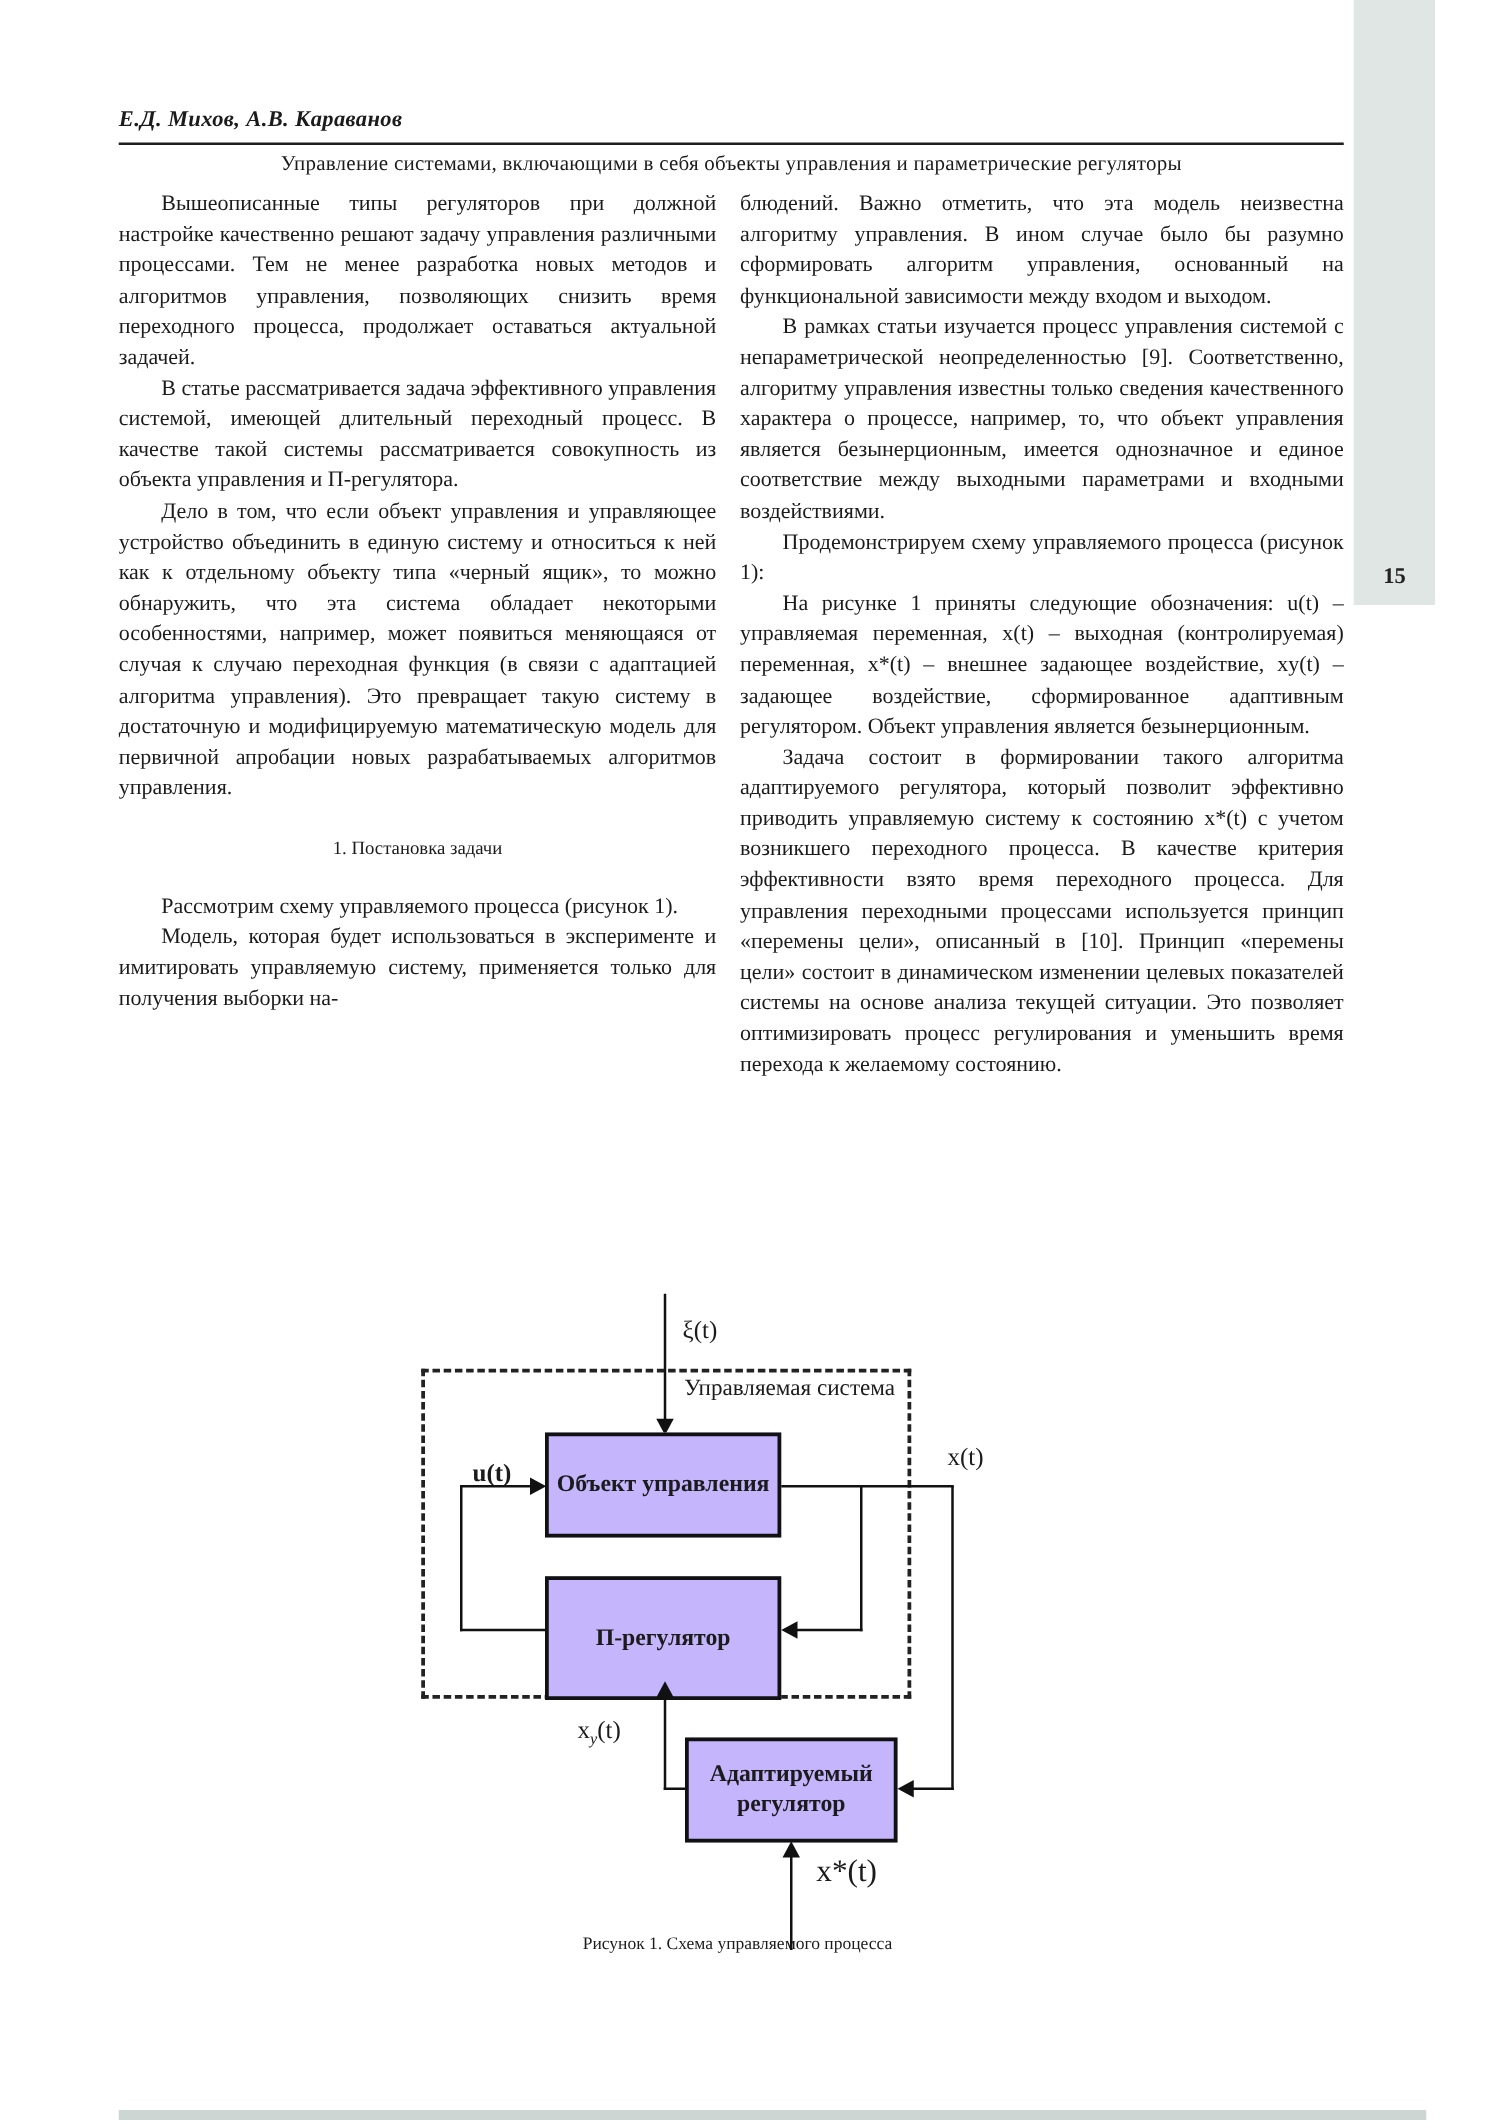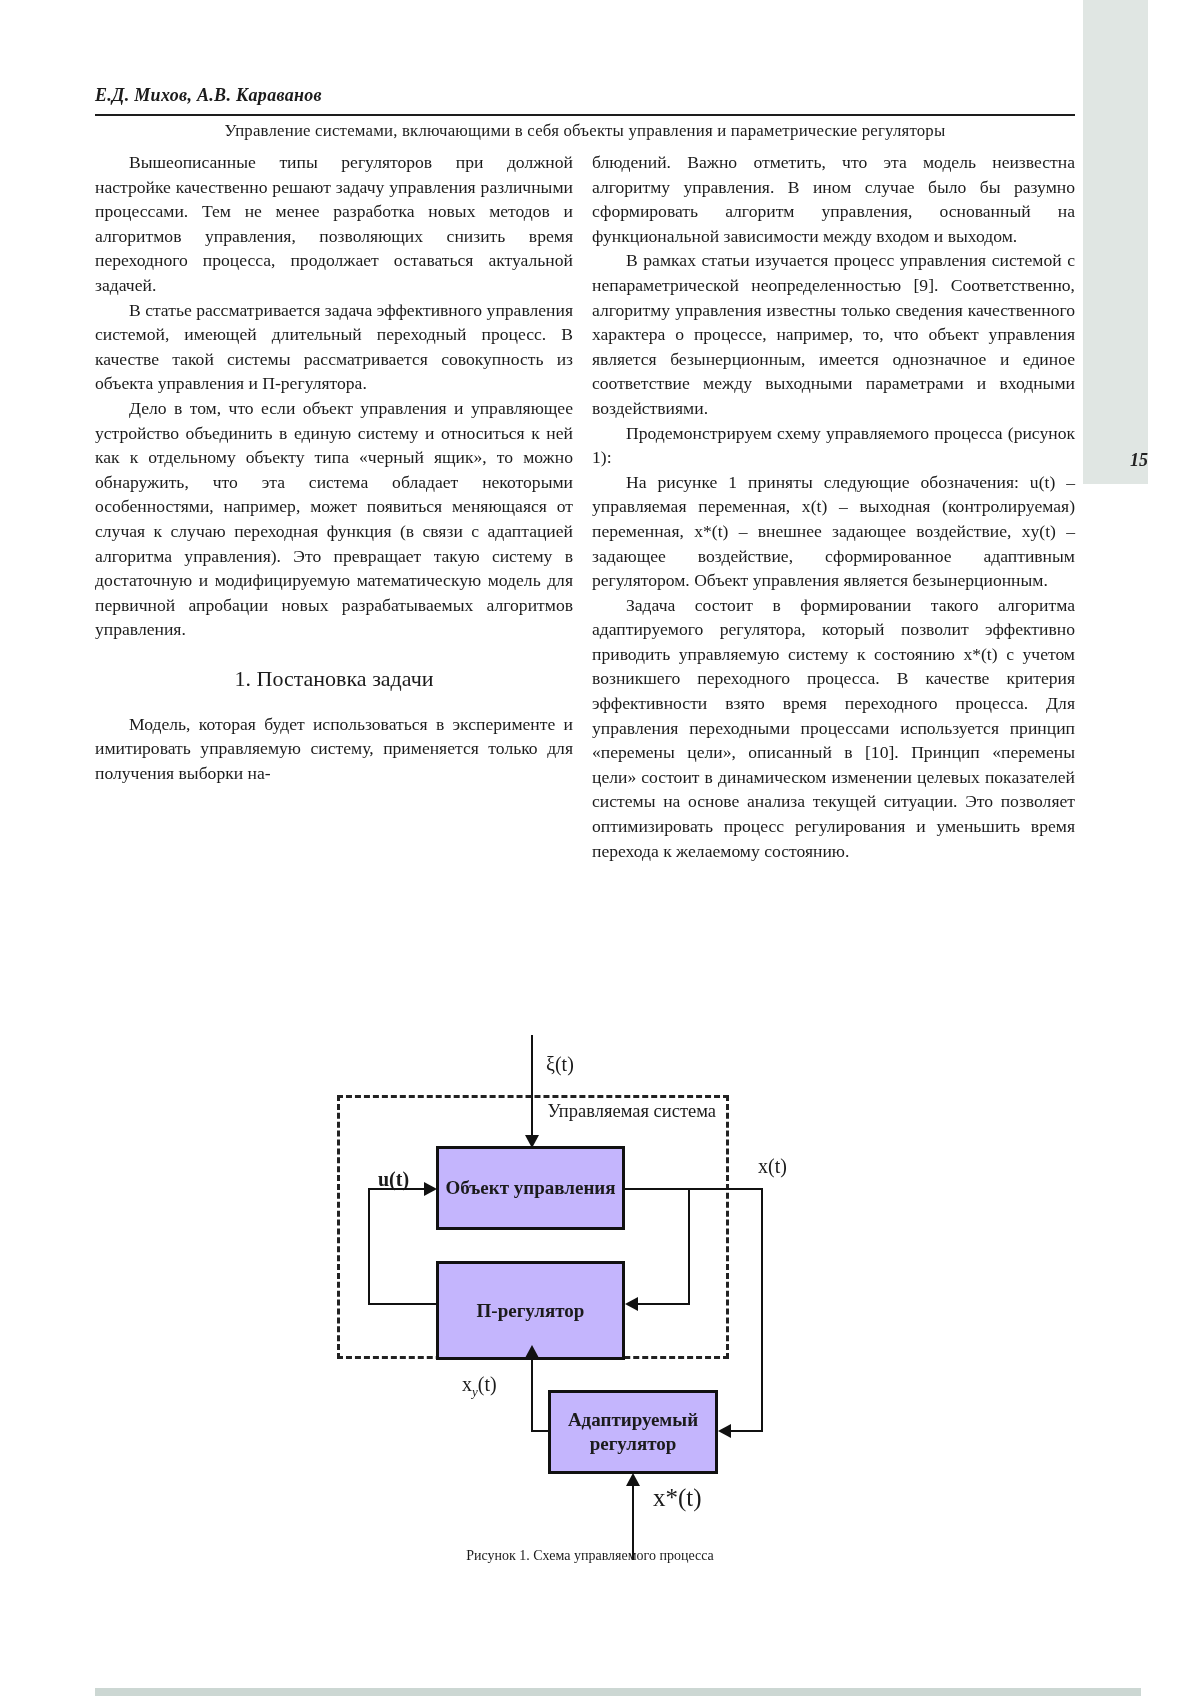--- a/index.html
+++ b/index.html
@@ -4,35 +4,35 @@
 <style>
   html,body{margin:0;padding:0;}
   body{
     width:1200px;height:1697px;position:relative;overflow:hidden;
     background:#ffffff;color:#1b1b1b;
     font-family:"Liberation Serif","DejaVu Serif",serif;
   }
   
   .accent-bar{position:absolute;left:1083px;top:0;width:65px;height:484px;background:#e0e6e3;}
   .bottom-bar{position:absolute;left:95px;top:1688px;width:1046px;height:8px;background:#ccd7d3;}
-  .page-number{position:absolute;left:1083px;top:450px;width:65px;text-align:right;
-    font-weight:bold;font-size:18px;color:#222;font-style:italic;}
+  .page-number{position:absolute;left:1083px;top:450px;width:65px;text-align:center;
+    font-weight:bold;font-size:18px;color:#222;}
   
   .authors{position:absolute;left:95px;top:85px;width:980px;
     font-style:italic;font-weight:bold;font-size:18px;letter-spacing:.3px;}
   .head-rule{position:absolute;left:95px;top:114px;width:980px;height:2px;background:#1d1d1d;}
   .running-title{position:absolute;left:95px;top:121px;width:980px;text-align:center;
     font-size:16.8px;letter-spacing:.2px;}
   
   .col{position:absolute;top:150px;font-size:17.6px;line-height:24.6px;text-align:justify;}
   .col-left{left:95px;width:478px;}
   .col-right{left:592px;width:483px;}
   .col p{margin:0;text-indent:34px;}
   .col p.no-indent{text-indent:0;}
-  .section-heading{font-size:22px;line-height:26px;text-align:center;text-indent:0 !important;
+  .section-heading{font-size:15px;line-height:26px;text-align:center;text-indent:0 !important;
     margin:24px 0 20px 0 !important;}
   
   .fig-label{position:absolute;font-size:20px;white-space:nowrap;}
   .fig-label sub{font-size:13px;font-style:italic;}
   .bold{font-weight:bold;}
   .dashed-box{position:absolute;left:337px;top:1095px;width:392px;height:264px;
     border:3px dashed #222;box-sizing:border-box;}
   .system-label{position:absolute;left:420px;top:1101px;width:296px;text-align:right;
     font-size:18.5px;}
   .block{position:absolute;border:3px solid #111;box-sizing:border-box;background:#c4b5fd;
@@ -58,20 +58,21 @@
 
 <div class="authors">Е.Д. Михов, А.В. Караванов</div>
 <div class="head-rule"></div>
 <div class="running-title">Управление системами, включающими в себя объекты управления и параметрические регуляторы</div>
 
 <div class="col col-left">
   <p>Вышеописанные типы регуляторов при должной настройке качественно решают задачу управления различными процессами. Тем не менее разработка новых методов и алгоритмов управления, позволяющих снизить время переходного процесса, продолжает оставаться актуальной задачей.</p>
   <p>В статье рассматривается задача эффективного управления системой, имеющей длительный переходный процесс. В качестве такой системы рассматривается совокупность из объекта управления и П-регулятора.</p>
   <p>Дело в том, что если объект управления и управляющее устройство объединить в единую систему и относиться к ней как к отдельному объекту типа «черный ящик», то можно обнаружить, что эта система обладает некоторыми особенностями, например, может появиться меняющаяся от случая к случаю переходная функция (в связи с адаптацией алгоритма управления). Это превращает такую систему в достаточную и модифицируемую математическую модель для первичной апробации новых разрабатываемых алгоритмов управления.</p>
   <p class="section-heading">1. Постановка задачи</p>
+  <p>Рассмотрим схему управляемого процесса (рисунок 1).</p>
   <p>Модель, которая будет использоваться в эксперименте и имитировать управляемую систему, применяется только для получения выборки на-</p>
 </div>
 
 <div class="col col-right">
   <p class="no-indent">блюдений. Важно отметить, что эта модель неизвестна алгоритму управления. В ином случае было бы разумно сформировать алгоритм управления, основанный на функциональной зависимости между входом и выходом.</p>
   <p>В рамках статьи изучается процесс управления системой с непараметрической неопределенностью [9]. Соответственно, алгоритму управления известны только сведения качественного характера о процессе, например, то, что объект управления является безынерционным, имеется однозначное и единое соответствие между выходными параметрами и входными воздействиями.</p>
   <p>Продемонстрируем схему управляемого процесса (рисунок 1):</p>
   <p>На рисунке 1 приняты следующие обозначения: u(t) – управляемая переменная, x(t) – выходная (контролируемая) переменная, x*(t) – внешнее задающее воздействие, xy(t) – задающее воздействие, сформированное адаптивным регулятором. Объект управления является безынерционным.</p>
   <p>Задача состоит в формировании такого алгоритма адаптируемого регулятора, который позволит эффективно приводить управляемую систему к состоянию x*(t) с учетом возникшего переходного процесса. В качестве критерия эффективности взято время переходного процесса. Для управления переходными процессами используется принцип «перемены цели», описанный в [10]. Принцип «перемены цели» состоит в динамическом изменении целевых показателей системы на основе анализа текущей ситуации. Это позволяет оптимизировать процесс регулирования и уменьшить время перехода к желаемому состоянию.</p>
 </div>

